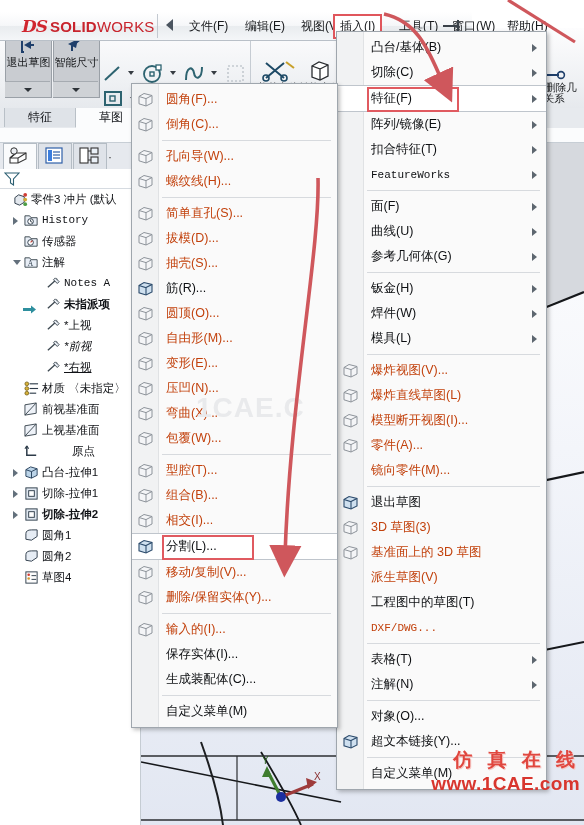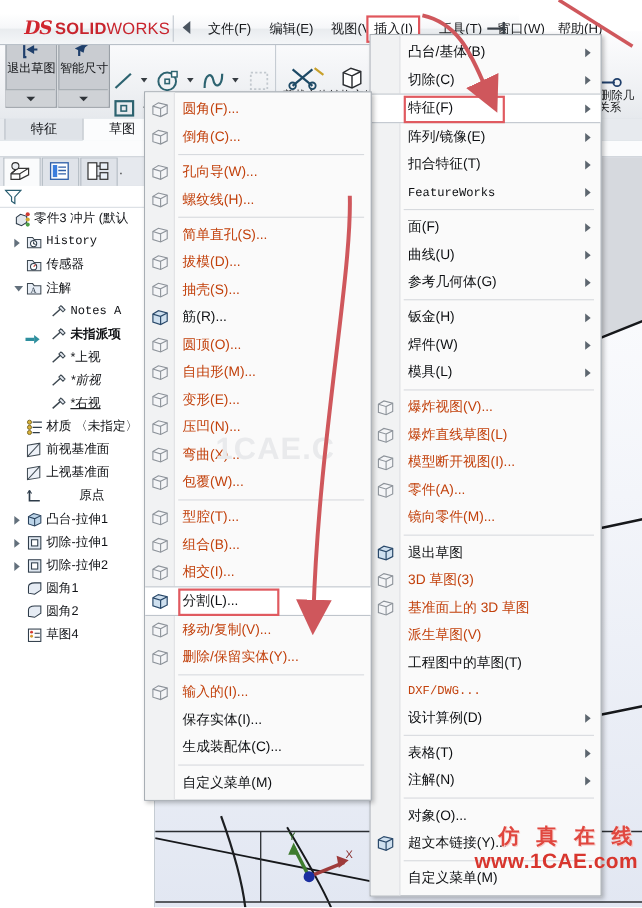--- a/index.html
+++ b/index.html
@@ -281,21 +281,21 @@
               <rect x="5" y="5" width="6" height="6" fill="#fff" stroke="#2d3b49" stroke-width="1"></rect>
             </svg></div>
           <div class="tlbl" style="left: 42px;">切除-拉伸1</div>
         </div>
         <div class="trow">
           <div class="texp" style="left: 13px;"></div>
           <div class="ticon" style="left: 24px;"><svg viewBox="0 0 16 16" width="15" height="15">
               <rect x="2" y="2" width="12" height="12" fill="#dfe7f0" stroke="#2d3b49" stroke-width="1"></rect>
               <rect x="5" y="5" width="6" height="6" fill="#fff" stroke="#2d3b49" stroke-width="1"></rect>
             </svg></div>
-          <div class="tlbl" style="left: 42px;">切除-拉伸2</div>
+          <div class="tlbl" style="left: 42px; font-weight: bold;">切除-拉伸2</div>
         </div>
         <div class="trow">
           <div class="ticon" style="left: 24px;"><svg viewBox="0 0 16 16" width="15" height="15">
               <path d="M2,12 L2,6 Q2,2 8,2 L14,2 L14,9 L8,13 Z" fill="#e6ecf4" stroke="#2d3b49" stroke-width="1"></path>
             </svg></div>
           <div class="tlbl" style="left: 42px;">圆角1</div>
         </div>
         <div class="trow">
           <div class="ticon" style="left: 24px;"><svg viewBox="0 0 16 16" width="15" height="15">
               <path d="M2,12 L2,6 Q2,2 8,2 L14,2 L14,9 L8,13 Z" fill="#e6ecf4" stroke="#2d3b49" stroke-width="1"></path>
@@ -479,21 +479,20 @@
             <path d="M2,5.5 L7,2.5 L15,4.5 L15,12 L9,15 L2,12.8 Z" fill="#f4f5f7" stroke="#8d939a" stroke-width="1"></path>
             <path d="M2,5.5 L9,7.6 L9,15 M9,7.6 L15,4.5" fill="none" stroke="#8d939a" stroke-width="1"></path>
           </svg><span>3D 草图(3)</span></div>
         <div class="mi dis"><svg viewBox="0 0 17 17" class="mico">
             <path d="M2,5.5 L7,2.5 L15,4.5 L15,12 L9,15 L2,12.8 Z" fill="#f4f5f7" stroke="#8d939a" stroke-width="1"></path>
             <path d="M2,5.5 L9,7.6 L9,15 M9,7.6 L15,4.5" fill="none" stroke="#8d939a" stroke-width="1"></path>
           </svg><span>基准面上的 3D 草图</span></div>
         <div class="mi dis"><span>派生草图(V)</span></div>
         <div class="mi"><span>工程图中的草图(T)</span></div>
         <div class="mi dis"><span class="mono">DXF/DWG...</span></div>
-        <div class="mi"><span>设计算例(D)</span><span class="arr"></span></div>
         <div class="msep"></div>
         <div class="mi"><span>表格(T)</span><span class="arr"></span></div>
         <div class="mi"><span>注解(N)</span><span class="arr"></span></div>
         <div class="msep"></div>
         <div class="mi"><span>对象(O)...</span></div>
         <div class="mi"><svg viewBox="0 0 17 17" class="mico">
             <path d="M2,5.5 L7,2.5 L15,4.5 L15,12 L9,15 L2,12.8 Z" fill="#cfe0ef" stroke="#2b4a6b" stroke-width="1.1"></path>
             <path d="M2,5.5 L9,7.6 L9,15 M9,7.6 L15,4.5" fill="none" stroke="#2b4a6b" stroke-width="1.1"></path>
           </svg><span>超文本链接(Y)...</span></div>
         <div class="msep"></div>

